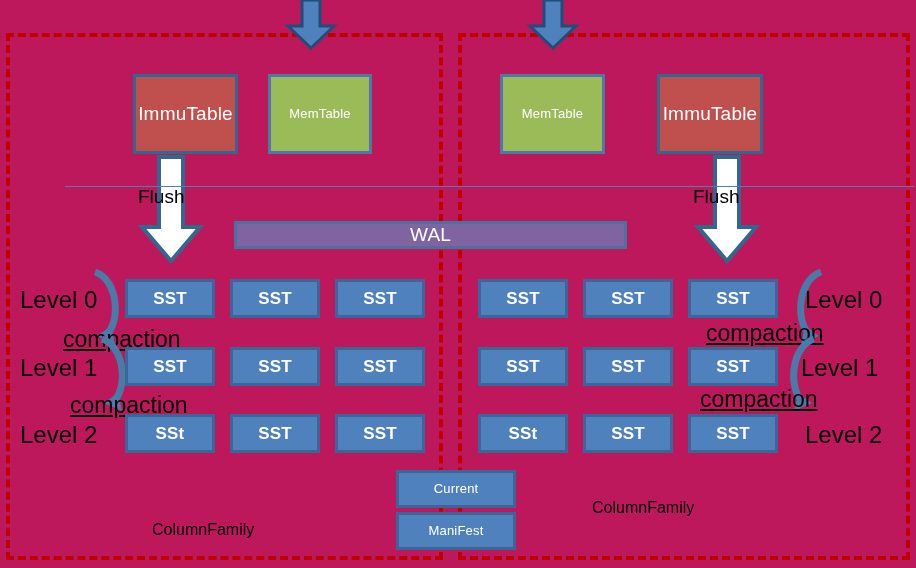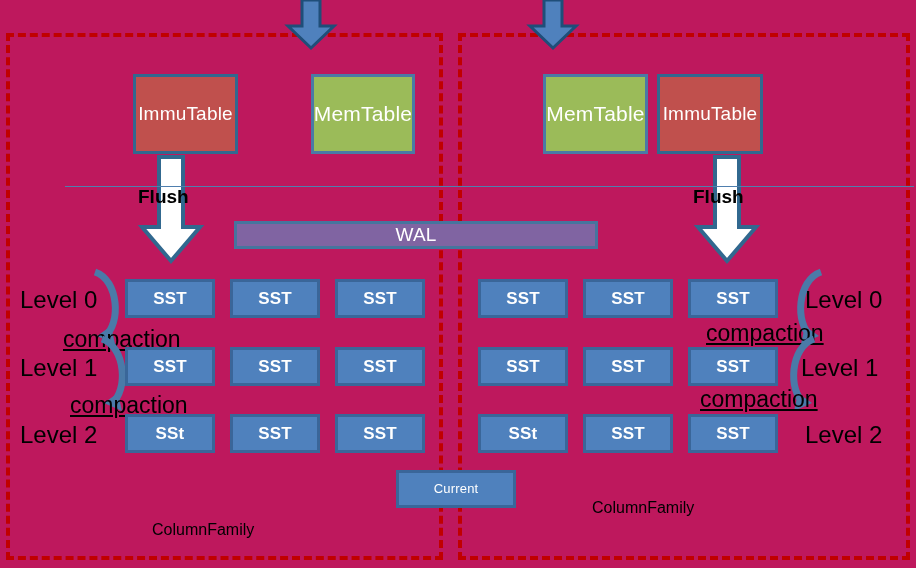--- a/index.html
+++ b/index.html
@@ -33,22 +33,21 @@
     align-items: center;
     justify-content: center;
     text-align: center;
     color: #ffffff;
     line-height: 1.15;
     letter-spacing: 0.2px;
   }
   .node.mem {
     background: #9bbb59;
     border-color: #4a7aa5;
-    font-size: 21px;
-    margin-left: 43px;
+    font-size: 13px;
   }
   .node.immu {
     background: #c0504d;
     border-color: #31688f;
     font-size: 19px;
   }
   .node.sst {
     background: #4f81bd;
     border-color: #3a6699;
     font-size: 17px;
@@ -65,21 +64,21 @@
     font-size: 13px;
   }
 
   
   .label {
     color: #000000;
     font-size: 24px;
     white-space: nowrap;
   }
   .label.cf-label { font-size: 16px; }
-  .label.flush { font-size: 19px; font-weight: bold; }
+  .label.flush { font-size: 19px; }
   .label.compaction { font-size: 23px; text-decoration: underline; }
 
   
   .hr-line {
     height: 0;
     border-top: 1.5px solid #4f7fae;
   }
 
   svg { display: block; overflow: visible; }
 </style>
@@ -121,21 +120,21 @@
   <div class="abs" style="left:693px; top:155px; width:68px; height:110px;">
     <svg width="68" height="110" viewBox="0 0 68 110">
       <polygon points="22,2 46,2 46,72 63,72 34,106 5,72 22,72" fill="#ffffff" stroke="#31688f" stroke-width="4" stroke-linejoin="miter"></polygon>
     </svg>
   </div>
 
   <div class="abs label flush" style="left:693px; top:186px;">Flush</div>
 
   <div class="abs hr-line" style="left:65px; top:186px; width:849px;"></div>
 
-  <div class="abs node wal" style="left:234px; top:221px; width:364px; height:28px;">WAL</div>
+  <div class="abs node wal" style="left:234px; top:221px; width:393px; height:28px;">WAL</div>
 
   <div class="abs label" style="left:20px; top:286px;">Level 0</div>
   <div class="abs label" style="left:20px; top:354px;">Level 1</div>
   <div class="abs label" style="left:20px; top:421px;">Level 2</div>
 
   <div class="abs" style="left:85px; top:266px; width:44px; height:82px;">
     <svg width="44" height="82" viewBox="0 0 44 82">
       <path d="M10,6 C34,14 36,58 20,70" fill="none" stroke="#4a7aa8" stroke-width="7" stroke-linecap="butt"></path>
       <polygon points="26,60 30,78 12,70" fill="#4a7aa8"></polygon>
     </svg>
@@ -192,14 +191,15 @@
     </svg>
   </div>
   <div class="abs label" style="left:801px; top:354px;">Level 1</div>
   <div class="abs label compaction" style="left:700px; top:386px;">compaction</div>
 
   <div class="abs label" style="left:805px; top:421px;">Level 2</div>
 
   <div class="abs label cf-label" style="left:592px; top:499px;">ColumnFamily</div>
 
   <div class="abs node meta" style="left:396px; top:470px; width:120px; height:38px;">Current</div>
+  <div class="abs node meta" style="left:396px; top:512px; width:120px; height:38px;">ManiFest</div>
 
 </div>
 
 </body></html>

